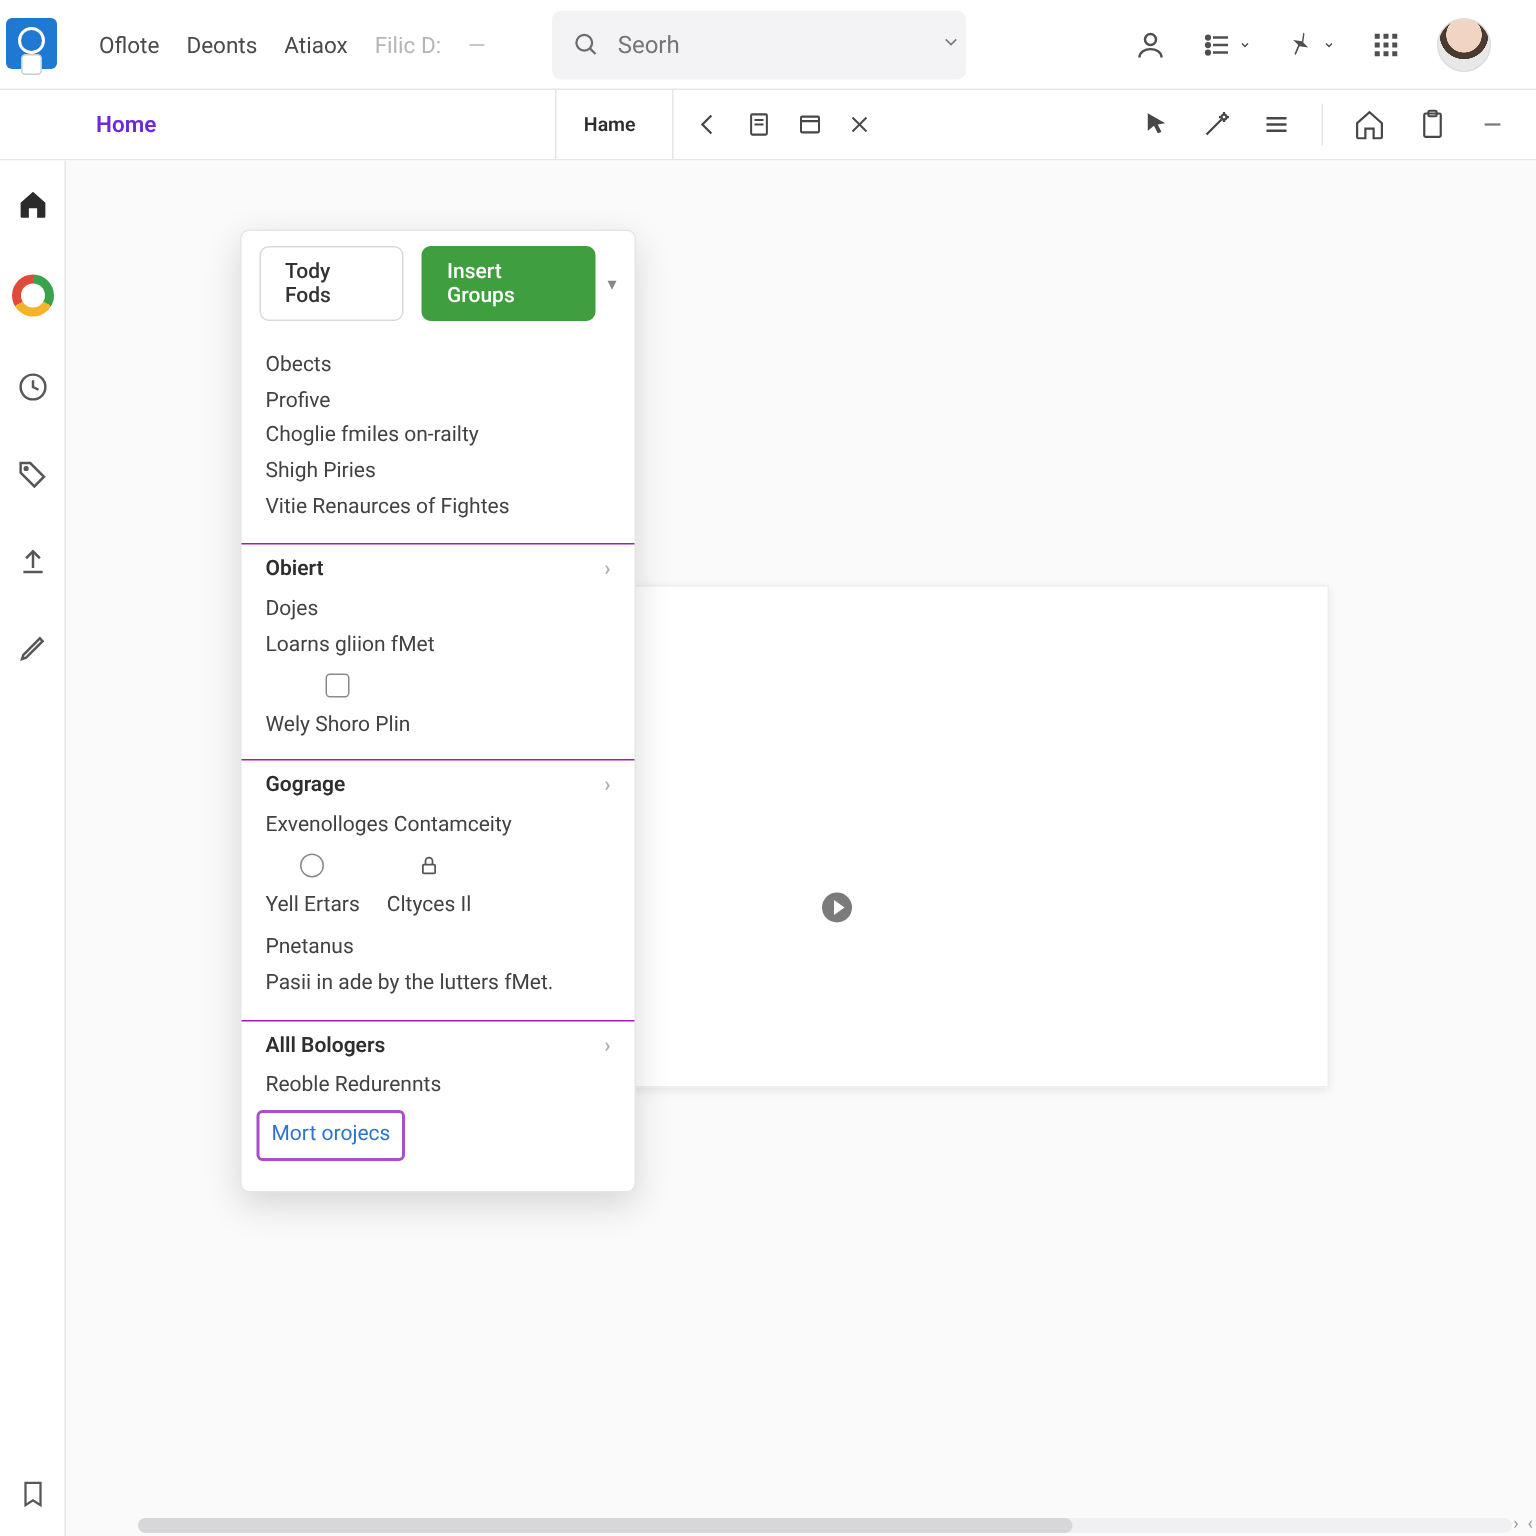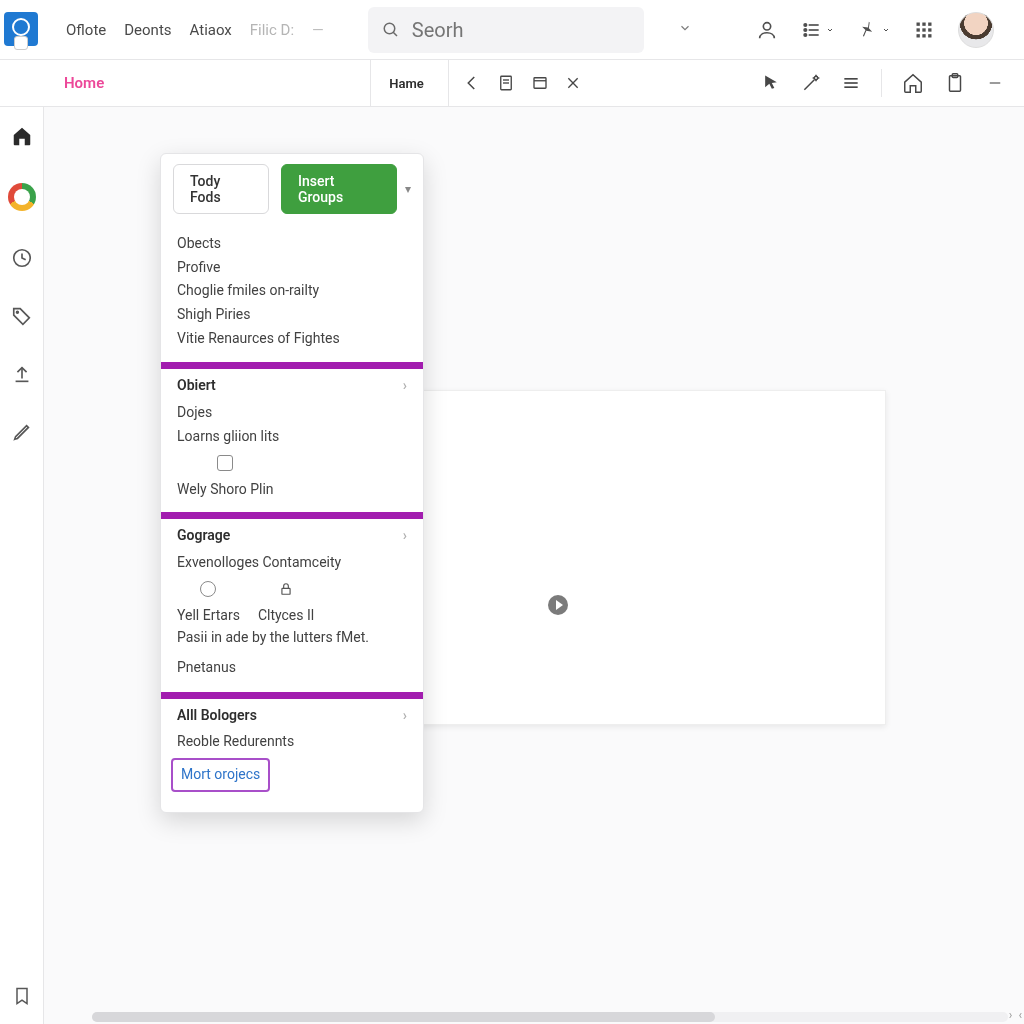--- a/index.html
+++ b/index.html
@@ -10,31 +10,31 @@
   .app-logo { width: 34px; height: 34px; background: #1f79d2; border-radius: 4px; position: relative; display: flex; align-items: center; justify-content: center; margin-left: -4px; margin-top: -2px;}
   .app-logo::after { content:""; width: 14px; height: 14px; border: 2px solid #fff; border-radius: 50%; position: absolute; top: 6px; }
   .app-logo .badge { position:absolute; bottom:-4px; left:10px; background:#fff; border:1px solid #ccc; border-radius:3px; width:14px; height:14px;}
   .menus { display:flex; gap: 18px; margin-left: 28px; color:#4a4a4a; font-size: 15px; }
   .menus span { cursor: default; }
   .menus .faded { color:#b5b5b5; }
   .menus .dash { color:#bdbdbd; letter-spacing: -2px; }
 
   .search-wrap { margin-left: 46px; width: 276px; height: 46px; background:#f3f3f5; border-radius: 6px; display:flex; align-items:center; padding: 0 14px; gap: 12px; }
   .search-wrap svg { flex:0 0 auto; }
-  .search-wrap input { flex:1; border:none; background:transparent; font-size:20px; color:#888; outline:none; }
+  .search-wrap input { flex:1; border:none; background:transparent; font-size:16px; color:#888; outline:none; }
   .search-wrap .chev { margin-left:auto; color:#7b7b7b; }
 
   .top-right { margin-left:auto; display:flex; align-items:center; gap: 24px; padding-right: 22px; }
   .icon-btn { color:#4f4f4f; display:flex; align-items:center; gap:4px; }
   .avatar { width:36px; height:36px; border-radius:50%; background: radial-gradient(circle at 50% 30%, #f2d4c2 0 40%, #4a3b30 41% 55%, #e8e8ea 56% 100%); border:1px solid #ddd; }
 
   
   .ribbon { height: 47px; background:#fff; border-bottom:1px solid #e6e6e8; display:flex; align-items:center; }
   .ribbon .spacer-left { width:44px; }
-  .ribbon-tab { padding: 0 20px; height:100%; display:flex; align-items:center; font-size:15px; color:#ec4899; font-weight:600; }
+  .ribbon-tab { padding: 0 20px; height:100%; display:flex; align-items:center; font-size:15px; color:#6d28d9; font-weight:600; }
   .ribbon-gap { flex: 0 0 246px; }
   .ribbon-field { padding: 0 24px 0 18px; height:100%; display:flex; align-items:center; font-size:13px; color:#2d2d2d; font-weight:600; border-left:1px solid #e6e6e8; }
   .tool-cluster { display:flex; align-items:center; gap:16px; padding: 0 14px; height:100%; border-left:1px solid #e6e6e8; }
   .tool-cluster svg { color:#474747; }
   .ribbon-right { margin-left:auto; display:flex; align-items:center; gap:20px; padding-right: 20px; }
   .vr { width:1px; height:28px; background:#e6e6e8; }
 
   
   .body { display:flex; height: calc(1024px - 60px - 47px); position:relative; }
   .rail { width:44px; background:#fff; border-right:1px solid #e6e6e8; display:flex; flex-direction:column; align-items:center; padding-top:18px; gap:36px; position:relative; }
@@ -50,21 +50,21 @@
   .play::after { content:""; border-left:7px solid #fff; border-top:5px solid transparent; border-bottom:5px solid transparent; margin-left:2px; }
 
   
   .panel { position:absolute; left:116px; top:46px; width:264px; background:#fff; border:1px solid #e5e5e7; border-radius:6px; box-shadow: 0 8px 24px rgba(0,0,0,0.15); z-index:10; padding-bottom:8px; }
   .panel-head { padding:10px 12px 12px 12px; display:flex; gap:12px; align-items:center; }
   .pill { padding: 8px 16px; border-radius:6px; font-size:14px; font-weight:500; border:1px solid #d9d9db; background:#fff; color:#333; }
   .pill.primary { background:#3f9f3f; border-color:#3f9f3f; color:#fff; }
   .pill-chev { color:#888; font-size:12px; margin-left:-4px; }
 
   .section { padding: 6px 16px 12px 16px; font-size:14px; color:#424242; line-height:1.55; }
-  .section + .section { border-top:7px solid #a21caf; }
+  .section + .section { border-top:1px solid #a21caf; }
   .section .head { font-weight:600; color:#2e2e2e; display:flex; align-items:center; justify-content:space-between; margin-bottom:4px; }
   .section .head .arrow { color:#b0b0b0; }
   .section .item { padding:1px 0; }
   .inline-opts { display:flex; align-items:center; gap:18px; margin-top:6px; }
   .inline-opts .opt { display:flex; align-items:center; gap:8px;flex-direction:column; }
   .radio { width:16px; height:16px; border:1.5px solid #8a8a8a; border-radius:50%; }
   .check { width:16px; height:16px; border:1.5px solid #8a8a8a; border-radius:3px; }
   .highlight { margin:4px -6px 0 -6px; padding:4px 8px; border:2px solid #a84fc9; border-radius:4px; color:#2e74c9; font-size:14px; display:inline-block; }
 
   
@@ -240,21 +240,21 @@
         <div class="item">Shigh Piries</div>
         <div class="item">Vitie Renaurces of Fightes</div>
       </div>
 
       <div class="section">
         <div class="head">
           <span>Obiert</span>
           <span class="arrow">›</span>
         </div>
         <div class="item">Dojes</div>
-        <div class="item">Loarns gliion lits</div>
+        <div class="item">Loarns gliion fMet</div>
         <div class="inline-opts">
           <div class="opt">
             <span class="check"></span>
             <span>Wely Shoro Plin</span>
           </div>
         </div>
       </div>
 
       <div class="section">
         <div class="head">
@@ -268,22 +268,22 @@
             <span>Yell Ertars</span>
           </div>
           <div class="opt">
             <svg width="14" height="16" viewBox="0 0 24 24" fill="none" stroke="#555" stroke-width="2">
                 <rect x="5" y="11" width="14" height="10" rx="1"></rect>
                 <path d="M8 11V7a4 4 0 0 1 8 0v4"></path>
               </svg>
             <span>Cltyces Il</span>
           </div>
         </div>
+        <div class="item" style="margin-top:6px">Pnetanus</div>
         <div class="item">Pasii in ade by the lutters fMet.</div>
-        <div class="item" style="margin-top:6px">Pnetanus</div>
       </div>
 
       <div class="section">
         <div class="head">
           <span>Alll Bologers</span>
           <span class="arrow">›</span>
         </div>
         <div class="item">Reoble Redurennts</div>
         <div class="highlight">Mort orojecs</div>
       </div>

